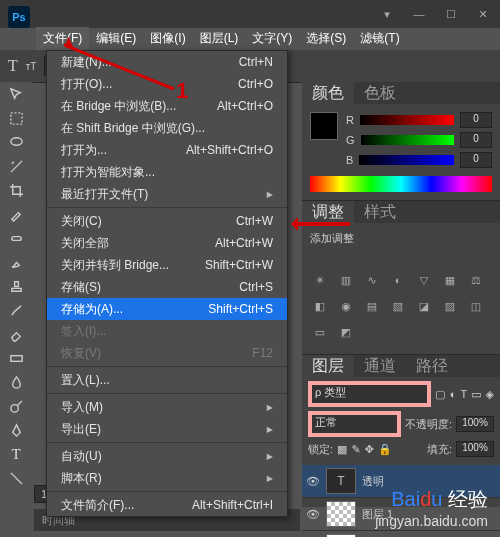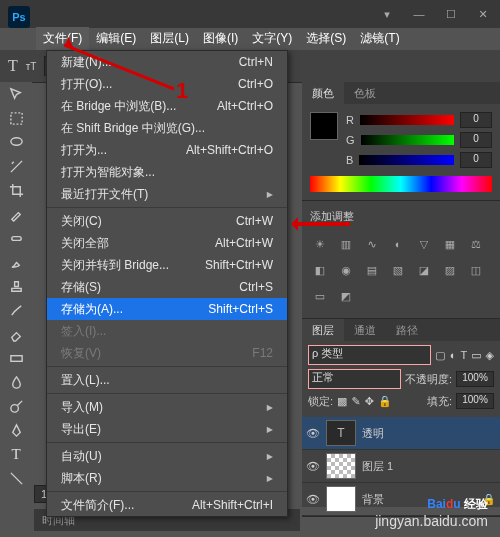--- a/index.html
+++ b/index.html
@@ -15,67 +15,67 @@
   .dd-item{height:22px;display:flex;align-items:center;justify-content:space-between;padding:0 14px;color:#e5e5e5;font-size:12px}
   .dd-item.sel{background:#1c73e8;color:#fff}
   .dd-item.dis{color:#7a7a7a}
   .dd-sep{height:1px;background:#3a3a3a;margin:2px 0}
   .dd-sub::after{content:"▶";font-size:8px;color:#bbb;margin-left:6px}
   .toolbox{position:absolute;left:0;top:82px;width:32px;background:#535353;display:flex;flex-direction:column;z-index:1}
   .tool{width:32px;height:24px;display:flex;align-items:center;justify-content:center;color:#ccc;font-size:13px}
   .tool svg{width:15px;height:15px;stroke:#ccc;fill:none;stroke-width:1.5}
   .right{position:absolute;right:0;top:82px;width:198px;bottom:30px;background:#424242;display:flex;flex-direction:column}
   .panel{border-bottom:1px solid #2a2a2a}
-  .panel-tabs{height:22px;display:flex;align-items:center;background:#383838;font-size:11px}
+  .panel-tabs{height:22px;display:flex;align-items:center;background:#383838;font-size:16px}
   .ptab{padding:0 10px;height:100%;display:flex;align-items:center;color:#999}
   .ptab.active{background:#424242;color:#ddd}
   .panel-body{padding:8px}
   .color-row{display:flex;align-items:center;gap:6px;margin-bottom:4px;font-size:11px}
   .swatch-fg{width:26px;height:26px;background:#000;border:1px solid #666;position:relative}
   .slider{flex:1;height:10px}
   .slider.r{background:linear-gradient(90deg,#000,#f00)}
   .slider.g{background:linear-gradient(90deg,#000,#0f0)}
   .slider.b{background:linear-gradient(90deg,#000,#00f)}
   .val{width:30px;height:14px;background:#333;border:1px solid #222;color:#ddd;font-size:10px;text-align:center}
   .spectrum{height:16px;background:linear-gradient(90deg,red,yellow,lime,cyan,blue,magenta,red);margin-top:4px}
   .adj-icons{display:flex;flex-wrap:wrap;gap:6px;padding:4px 0}
   .adj-icons span{width:18px;height:18px;display:flex;align-items:center;justify-content:center;color:#aaa;border:1px solid transparent;font-size:11px}
   .layer-controls{display:flex;align-items:center;gap:4px;margin-bottom:4px;font-size:11px}
-  .layer-sel{background:#333;border:1px solid #fca5a5;color:#ddd;height:18px;font-size:11px;flex:1}
+  .layer-sel{background:#333;border:4px solid #fca5a5;color:#ddd;height:18px;font-size:11px;flex:1}
   .layer-row{height:32px;display:flex;align-items:center;gap:6px;padding:0 4px;border-bottom:1px solid #333}
   .layer-row.sel{background:#2c4a6e}
   .eye{width:14px;text-align:center;font-size:11px;color:#ccc}
   .thumb{width:28px;height:24px;background:#fff;border:1px solid #666}
   .thumb.checker{background-image:repeating-conic-gradient(#bbb 0% 25%,#fff 0% 50%);background-size:8px 8px}
   .thumb.dark{background:#2a2a2a;color:#bbb;display:flex;align-items:center;justify-content:center;font-size:12px}
   .bottombar{position:absolute;left:34px;right:200px;bottom:6px}
   .zoom{background:#333;border:1px solid #222;padding:2px 6px;font-size:11px;display:inline-block;margin-bottom:6px}
   .timeline{height:22px;background:#383838;display:flex;align-items:center;padding:0 8px;font-size:11px;color:#999}
   .watermark{position:absolute;right:12px;bottom:8px;color:rgba(255,255,255,.85);font-size:12px;text-align:right;z-index:200}
-  .watermark .brand{font-size:12px;font-weight:bold}
+  .watermark .brand{font-size:20px;font-weight:normal}
   .anno{position:absolute;z-index:150;pointer-events:none}
   .arrow-head{width:0;height:0;border:7px solid transparent;position:absolute}
 </style>
 </head>
 <body>
 
 <div class="ps-icon">Ps</div>
 
 <div class="titlebar">
   <div class="win-btn">▾</div>
   <div class="win-btn">—</div>
   <div class="win-btn">☐</div>
   <div class="win-btn">✕</div>
 </div>
 
 <div class="menubar">
   <div class="menu-item open">文件(F)</div>
   <div class="menu-item">编辑(E)</div>
+  <div class="menu-item">图像(I)</div>
   <div class="menu-item">图层(L)</div>
-  <div class="menu-item">图像(I)</div>
   <div class="menu-item">文字(Y)</div>
   <div class="menu-item">选择(S)</div>
   <div class="menu-item">滤镜(T)</div>
 </div>
 
 <div class="optbar">
   <span style="font-family:serif;font-size:16px">T</span>
   <span style="font-size:10px">тT</span>
   <div class="opt-input" style="width:50px">60 点</div>
   <span>a a</span>
@@ -271,22 +271,26 @@
               <div class="slider b"></div>
               <div class="val">0</div>
             </div>
         </div>
       </div>
       <div class="spectrum"></div>
     </div>
   </div>
 
   <div class="panel">
+    <div class="panel-tabs">
+      <div class="ptab active">调整</div>
+      <div class="ptab">样式</div>
+    </div>
     <div class="panel-body">
-      <div style="margin-bottom:6px">添加调整</div>
+      <div style="margin-bottom:20px">添加调整</div>
       <div class="adj-icons">
         <span>☀</span>
           <span>▥</span>
           <span>∿</span>
           <span>◐</span>
         <span>▽</span>
           <span>▦</span>
           <span>⚖</span>
           <span>◧</span>
           <span>◉</span>

